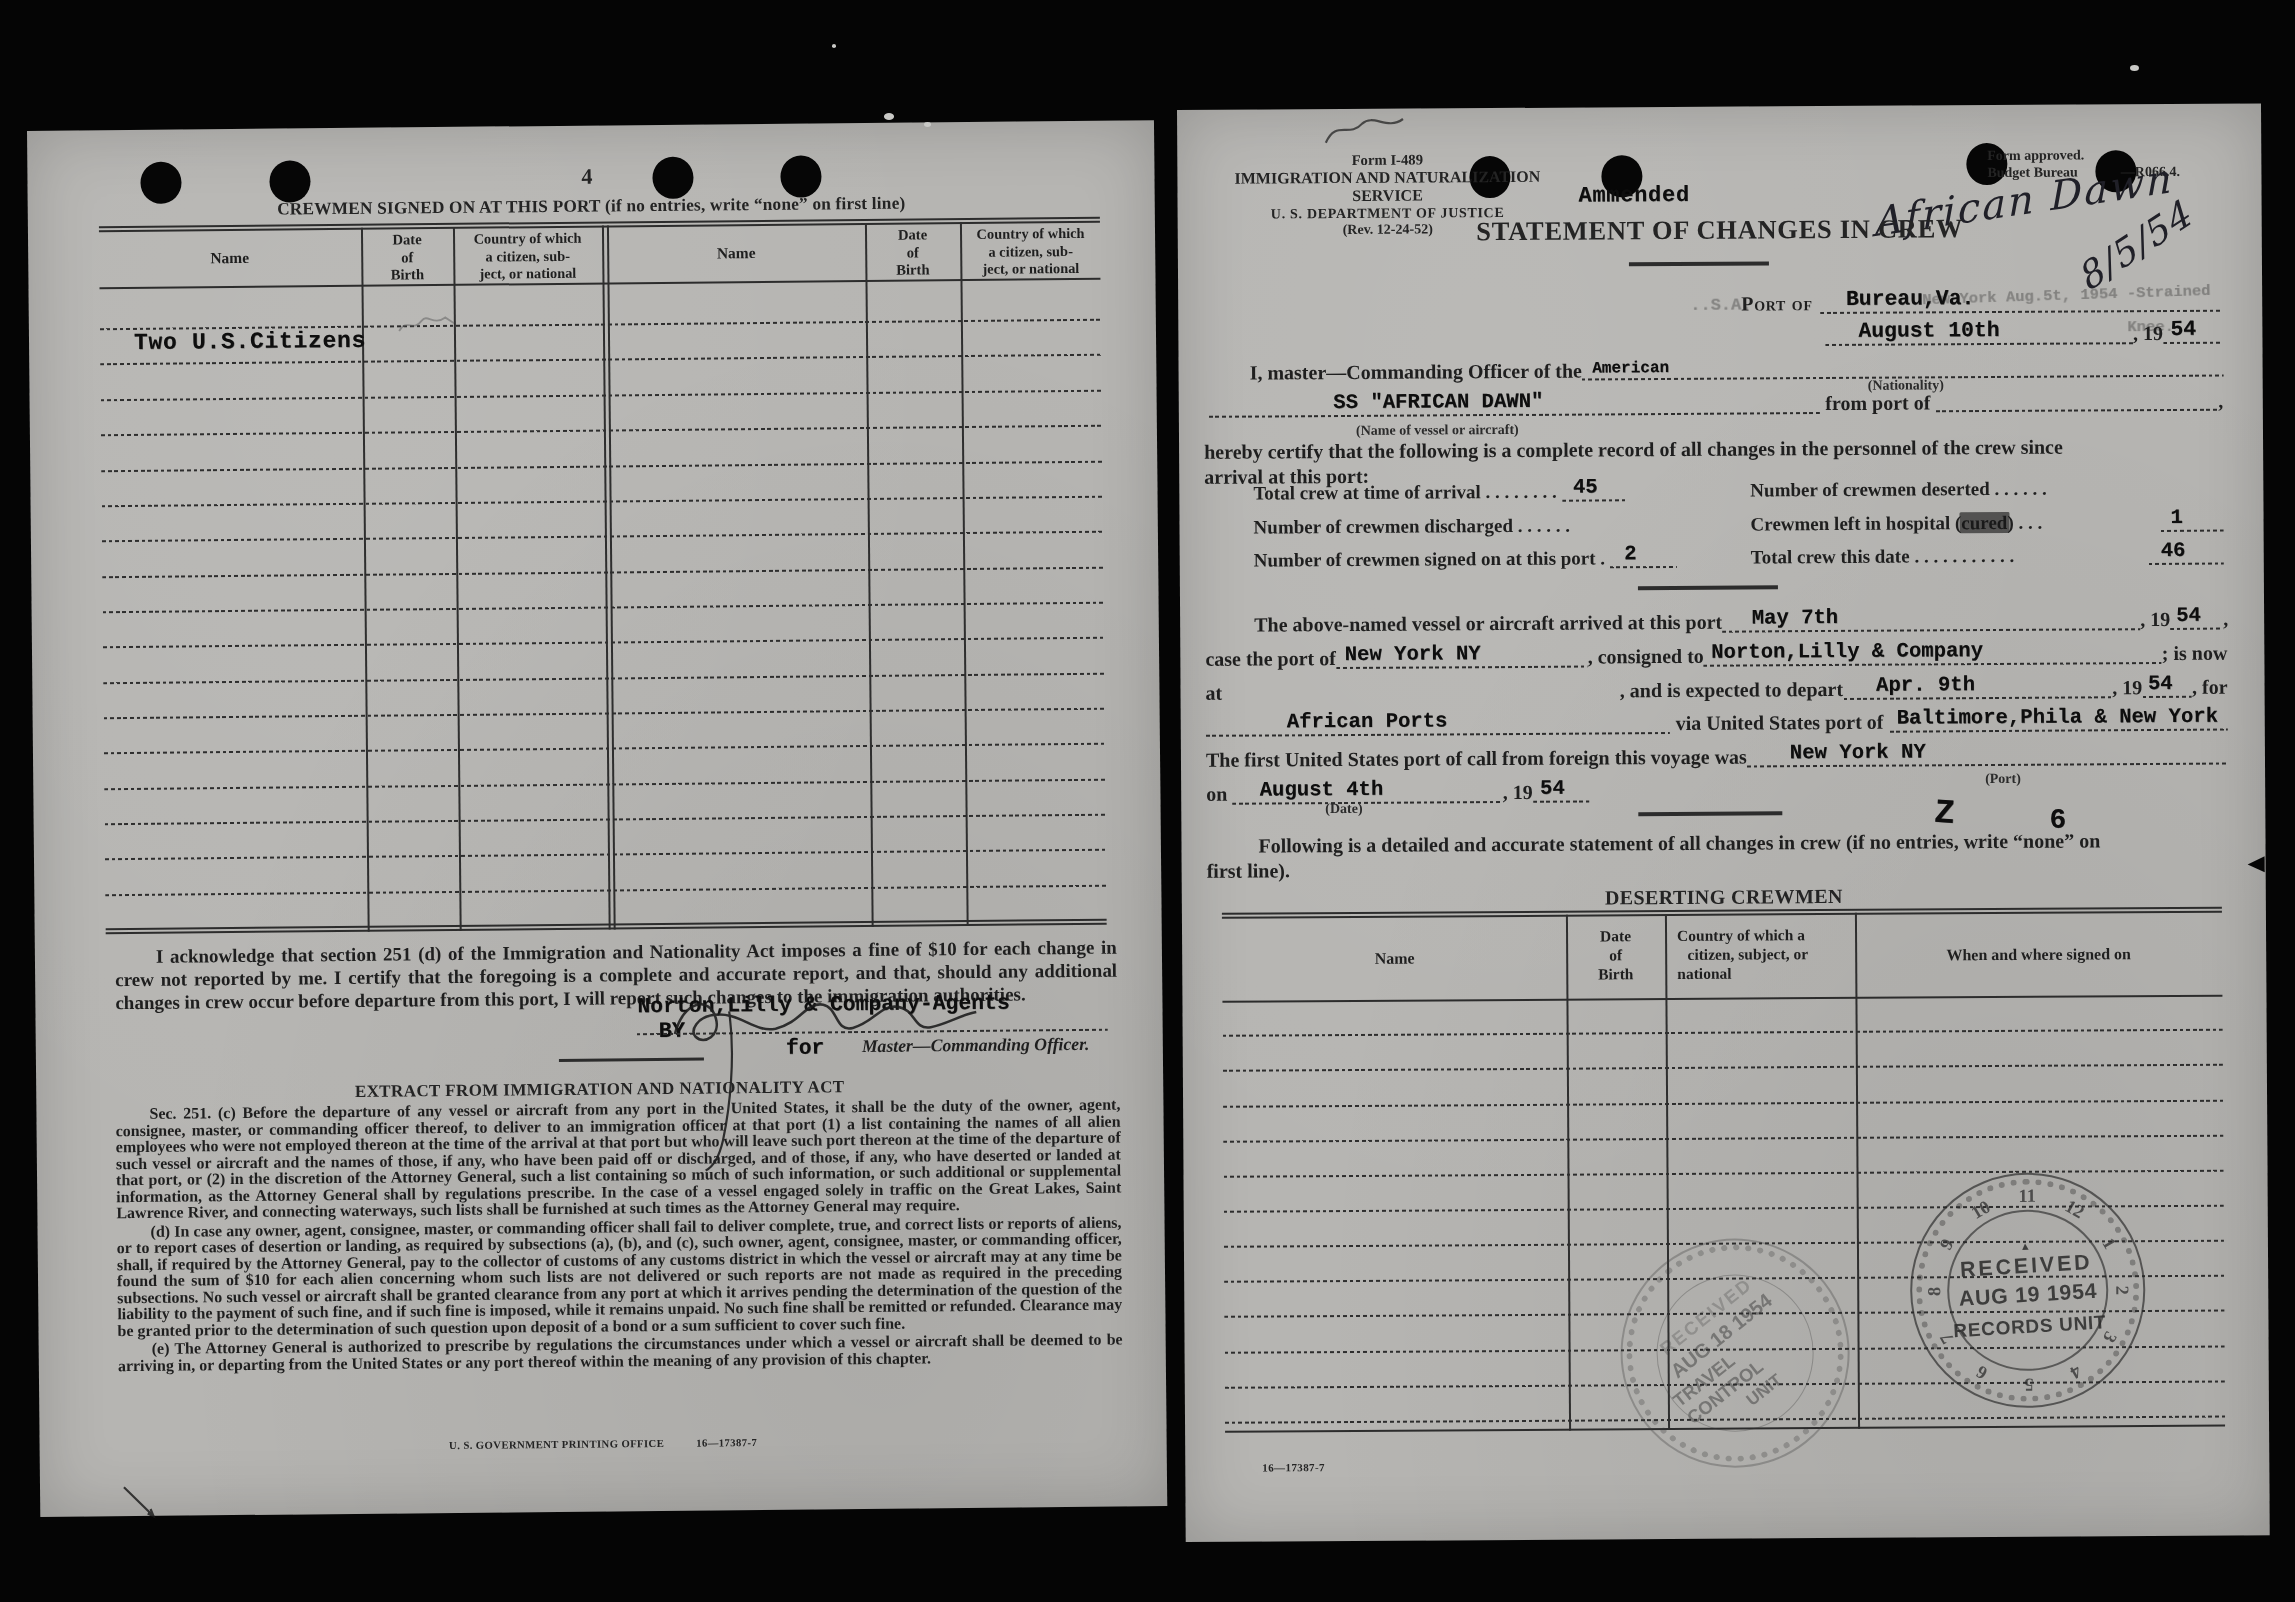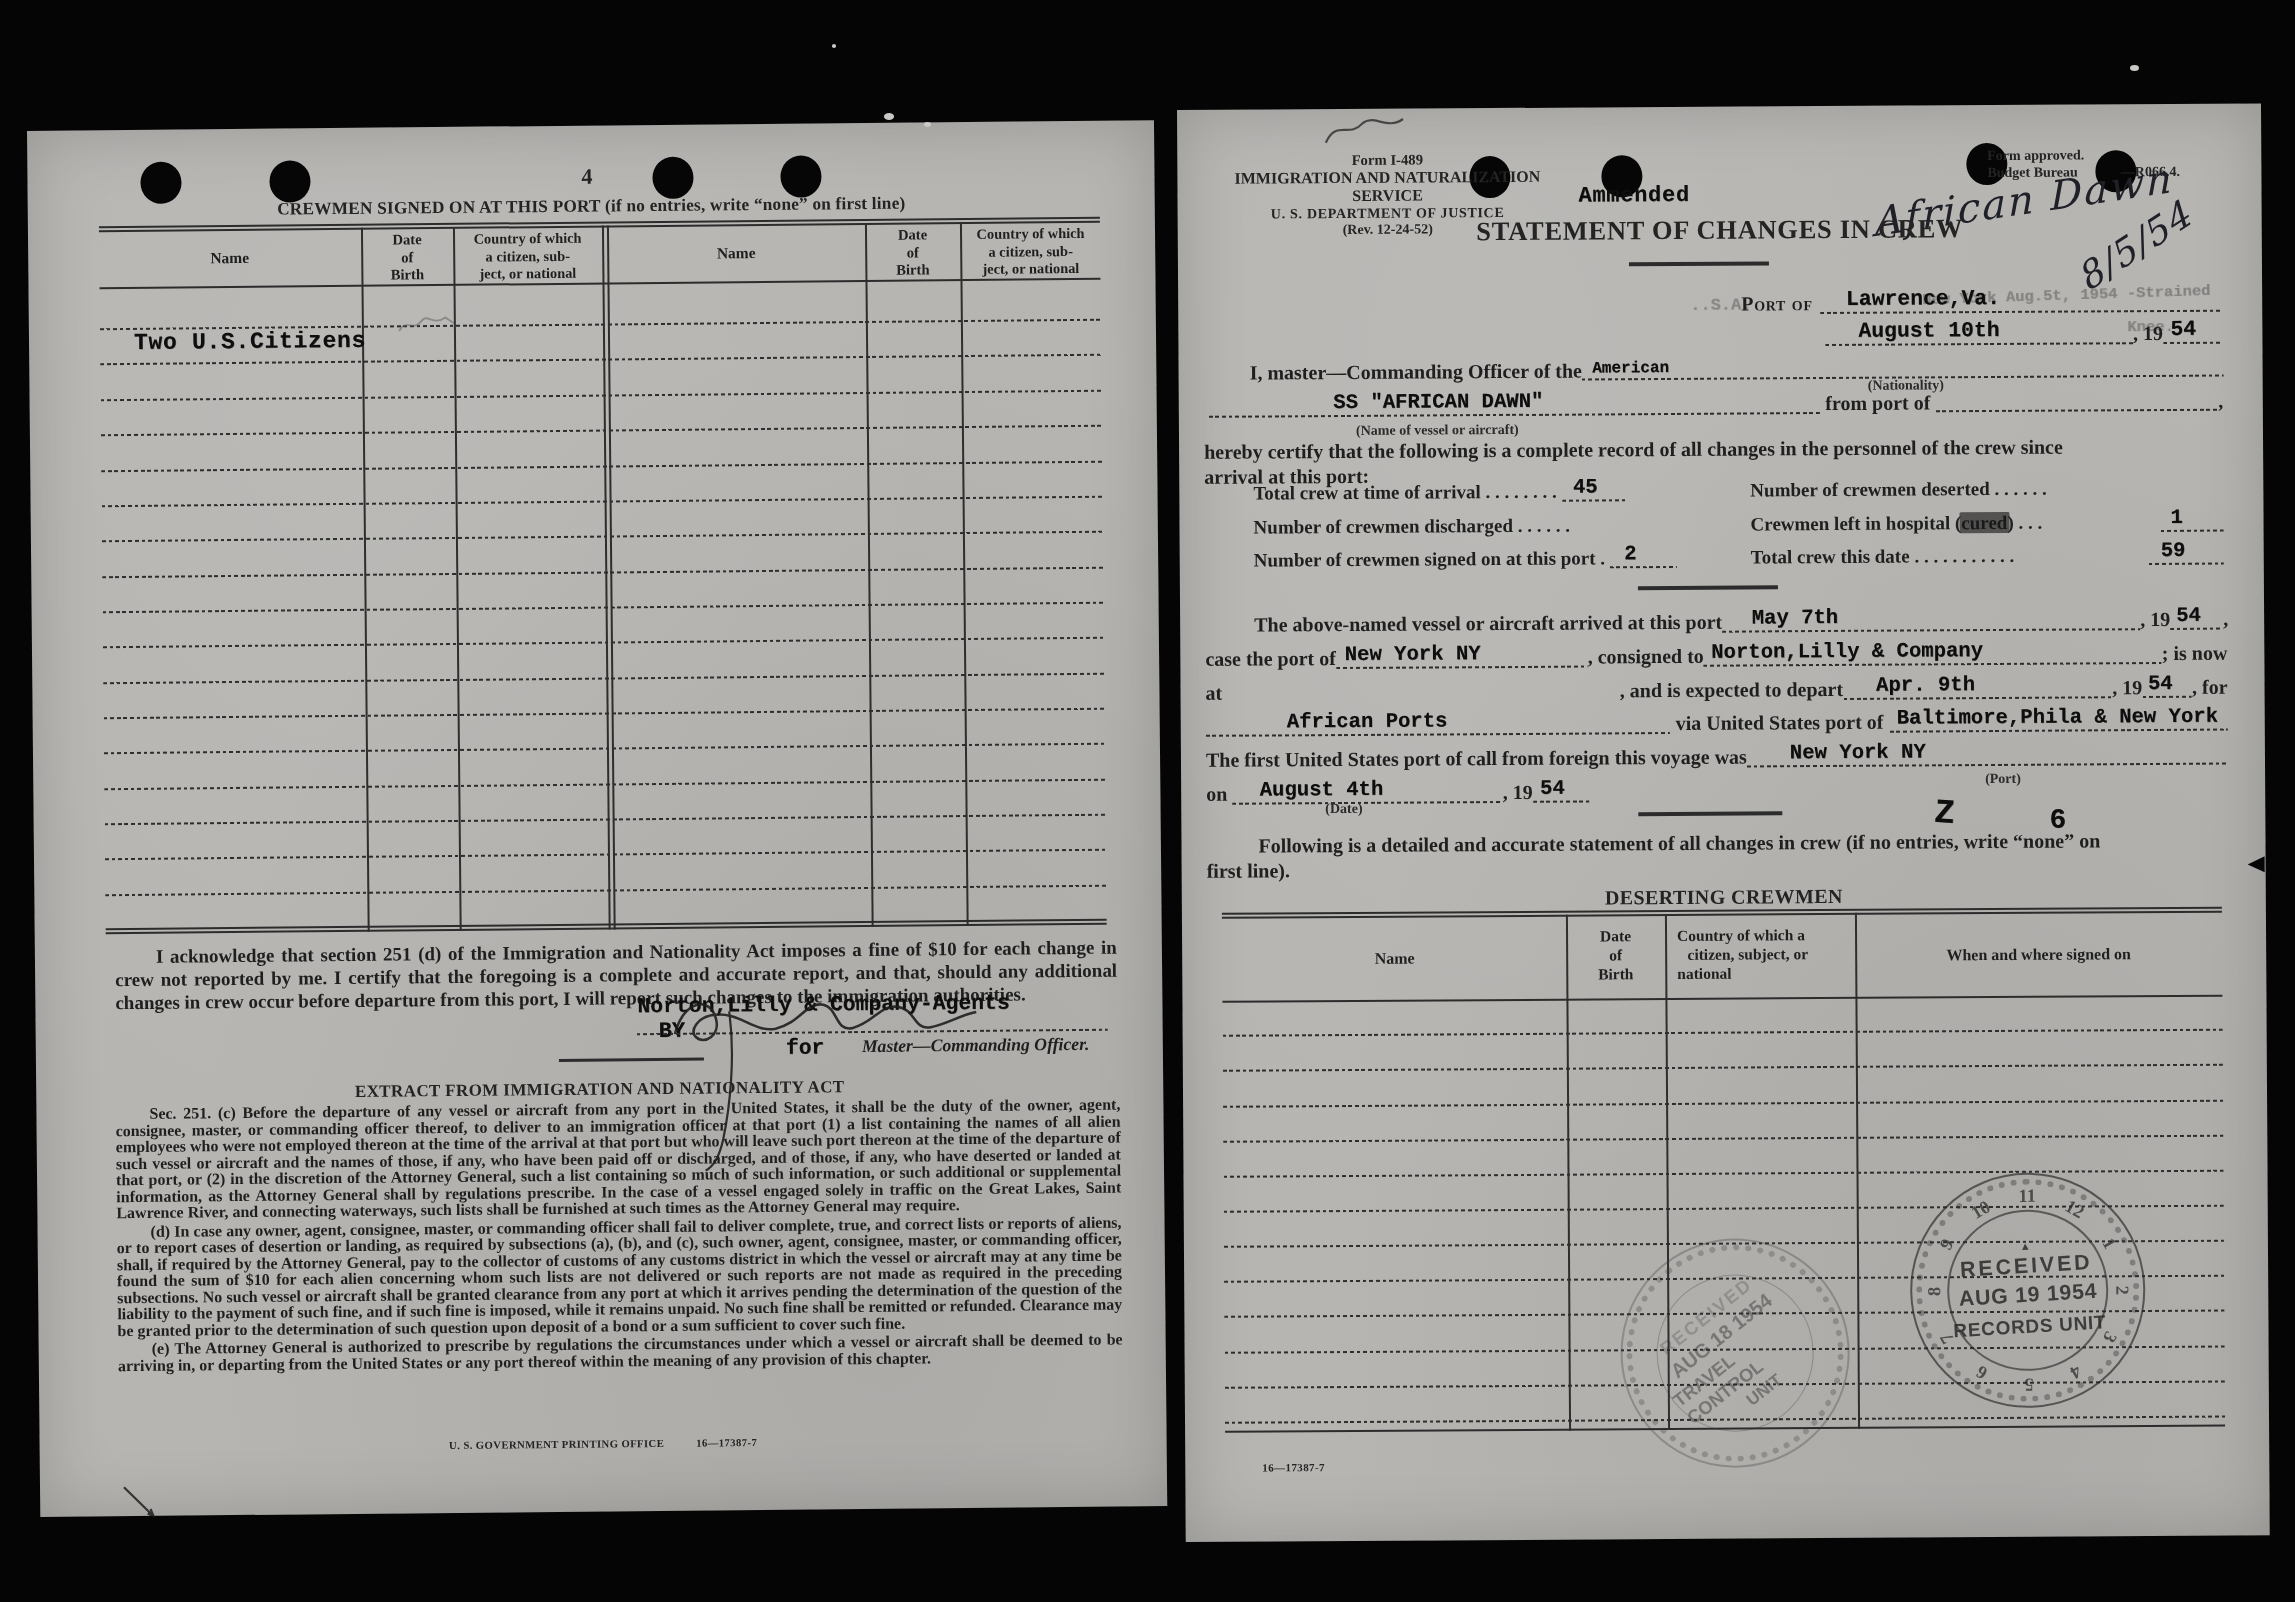--- a/index.html
+++ b/index.html
@@ -183,21 +183,21 @@
 
   <div class="abs ctr b" style="left:0;right:0;top:108px;font-size:26.5px;letter-spacing:0.7px;">STATEMENT OF CHANGES IN CREW</div>
   <div class="sln" style="left:451px;top:155px;width:140px;height:3.7px;"></div>
 
   <div class="ghost tw" style="left:512px;top:189px;font-size:17px;">..S.A.</div>
   <div class="ghost tw" style="left:744px;top:182px;font-size:15.5px;transform:rotate(-1.5deg);">New York Aug.5t, 1954 -Strained</div>
   <div class="ghost tw" style="left:949px;top:214px;font-size:15.5px;">Knee.</div>
 
   <div class="fl" style="left:563px;top:186px;width:479px;font-size:20px;">
     <span class="sc b" style="margin-right:7.4px;">Port of</span>
-    <span class="seg fill" style="padding-left:26px;"><span class="tw" style="font-size:21.4px;">Lawrence,Va.</span></span>
+    <span class="seg fill" style="padding-left:26px;"><span class="tw" style="font-size:21.4px;">Bureau,Va.</span></span>
   </div>
   <div class="fl" style="left:647px;top:218px;width:395px;font-size:20px;">
     <span class="seg fill" style="padding-left:33px;"><span class="tw" style="font-size:21.4px;">August 10th</span></span>
     <span>, 19</span>
     <span class="seg" style="width:50px;padding-left:7.4px;"><span class="tw" style="font-size:21.4px;">54</span></span>
   </div>
 
   <div class="fl" style="left:71px;top:252px;width:974px;font-size:20px;">
     <span>I, master—Commanding Officer of the</span>
     <span class="seg fill" style="padding-left:10.3px;"><span class="tw" style="font-size:16px;">American</span></span>
@@ -233,21 +233,21 @@
       <span class="ovx">cured</span>
       <span>) . . .</span>
     <span class="seg mla" style="width:53px;padding-left:10.3px;"><span class="tw" style="font-size:20.6px;">1</span></span>
   </div>
   <div class="cell" style="left:74px;top:440px;width:486px;font-size:19px;">
     <span style="margin-right:4.4px;">Number of crewmen signed on at this port .</span>
     <span class="seg" style="width:53px;padding-left:14.7px;"><span class="tw" style="font-size:20.6px;">2</span></span>
   </div>
   <div class="cell" style="left:571px;top:440px;width:473px;font-size:19px;">
     <span>Total crew this date . . . . . . . . . . .</span>
-    <span class="seg mla" style="width:63px;padding-left:11.8px;"><span class="tw" style="font-size:20.6px;">59</span></span>
+    <span class="seg mla" style="width:63px;padding-left:11.8px;"><span class="tw" style="font-size:20.6px;">46</span></span>
   </div>
 
   <div class="sln" style="left:458px;top:479px;width:140px;height:3.7px;"></div>
 
   <div class="fl" style="left:74px;top:504px;width:974px;font-size:20px;">
     <span>The above-named vessel or aircraft arrived at this port</span>
     <span class="seg fill" style="padding-left:29.5px;"><span class="tw" style="font-size:20.6px;">May 7th</span></span>
     <span>, 19</span>
     <span class="seg" style="width:47px;padding-left:5.9px;"><span class="tw" style="font-size:20.6px;">54</span></span>
     <span>,</span>

